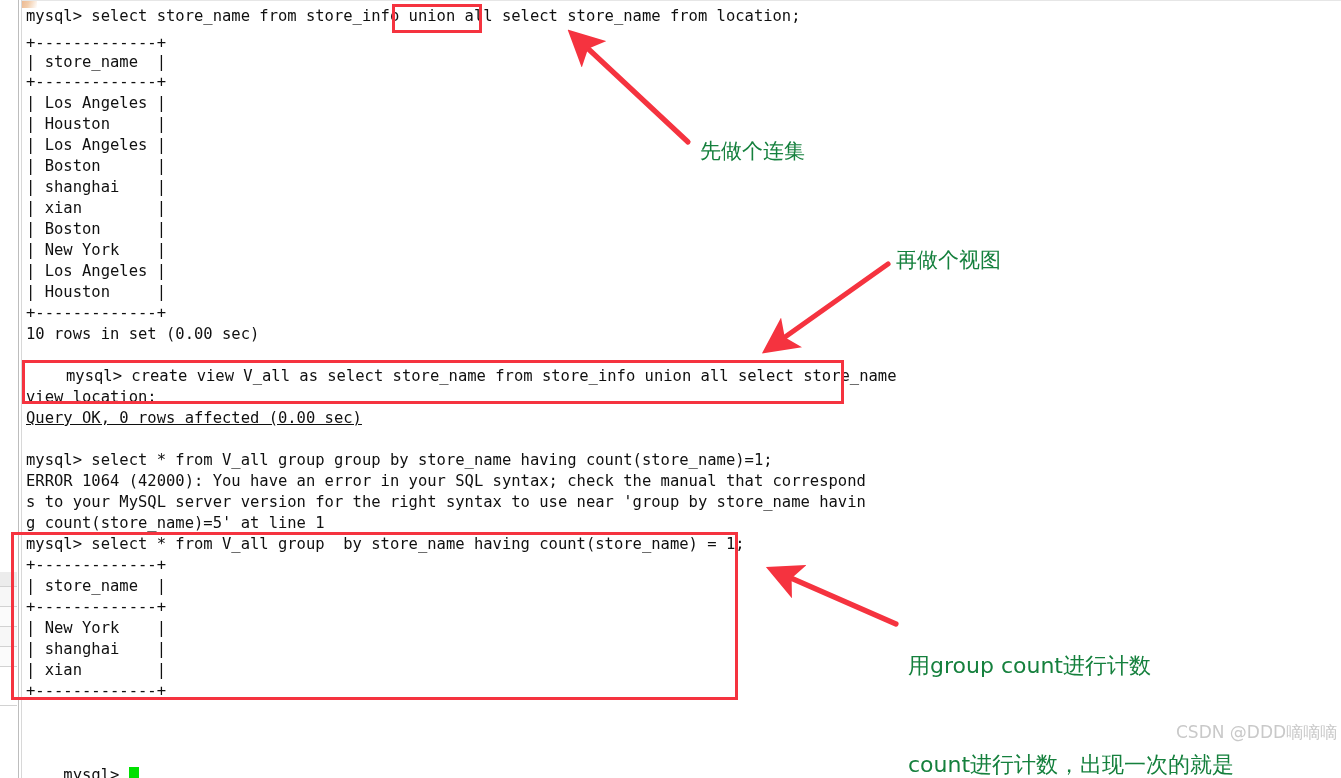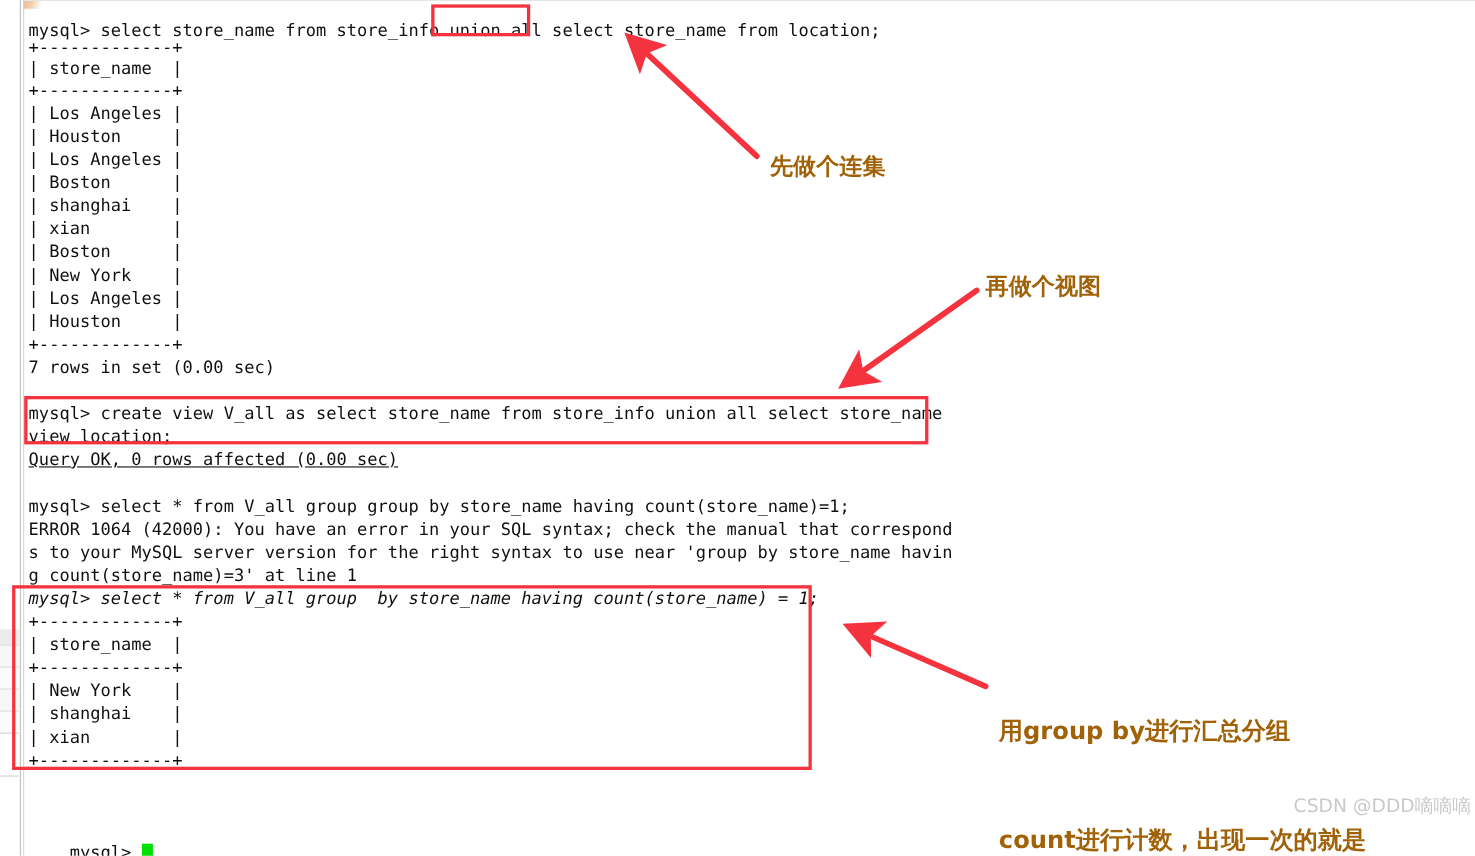--- a/index.html
+++ b/index.html
@@ -101,26 +101,26 @@
   
   .arrow-svg {
     position: absolute;
     overflow: visible;
     pointer-events: none;
   }
 
   
   .annot {
     position: absolute;
-    color: #a16207;
+    color: #15803d;
     font-family: "DejaVu Sans", "Liberation Sans", sans-serif;
     font-size: 21px;
     line-height: 30px;
     white-space: pre;
-    font-weight: 700;
+    font-weight: 400;
   }
   #annot-1 { left: 700px; top: 136px; }
   #annot-2 { left: 896px; top: 245px; }
   #annot-3 { left: 908px; top: 583px; font-size: 22px; line-height: 33px; }
 
   
   #watermark {
     position: absolute;
     left: 1176px; top: 721px;
     color: #c9c9c9;
@@ -145,44 +145,44 @@
   <div class="bg-rule" style="top:666px;"></div>
   <div class="bg-rule" style="top:705px;"></div>
 </div>
 <div id="bg-strip-border"></div>
 <div id="bg-corner-artifact"></div>
 <div id="console-left-edge"></div>
 <div id="console-top-sliver"></div>
 
 <div id="terminal">
 
-  <div class="line" style="top:6px;margin-top:12px;">mysql&gt; select store_name from store_info union all select store_name from location;</div>
+  <div class="line" style="top:6px;">mysql&gt; select store_name from store_info union all select store_name from location;</div>
   <div class="line" style="top:33px;">+-------------+</div>
   <div class="line" style="top:52px;">| store_name  |</div>
   <div class="line" style="top:72px;">+-------------+</div>
   <div class="line" style="top:93px;">| Los Angeles |</div>
   <div class="line" style="top:114px;">| Houston     |</div>
   <div class="line" style="top:135px;">| Los Angeles |</div>
   <div class="line" style="top:156px;">| Boston      |</div>
   <div class="line" style="top:177px;">| shanghai    |</div>
   <div class="line" style="top:198px;">| xian        |</div>
   <div class="line" style="top:219px;">| Boston      |</div>
   <div class="line" style="top:240px;">| New York    |</div>
   <div class="line" style="top:261px;">| Los Angeles |</div>
   <div class="line" style="top:282px;">| Houston     |</div>
   <div class="line" style="top:303px;">+-------------+</div>
-  <div class="line" style="top:324px;">7 rows in set (0.00 sec)</div>
-  <div class="line" style="top:366px;">mysql&gt; create view V_all as select store_name from store_info union all select store_name</div>
+  <div class="line" style="top:324px;">10 rows in set (0.00 sec)</div>
+  <div class="line" style="top:366px;padding-left:40px;">mysql&gt; create view V_all as select store_name from store_info union all select store_name</div>
   <div class="line" style="top:387px;">view location;</div>
   <div class="line" style="top:408px;text-decoration:underline;">Query OK, 0 rows affected (0.00 sec)</div>
   <div class="line" style="top:450px;">mysql&gt; select * from V_all group group by store_name having count(store_name)=1;</div>
   <div class="line" style="top:471px;">ERROR 1064 (42000): You have an error in your SQL syntax; check the manual that correspond</div>
   <div class="line" style="top:492px;">s to your MySQL server version for the right syntax to use near 'group by store_name havin</div>
-  <div class="line" style="top:513px;">g count(store_name)=3' at line 1</div>
-  <div class="line" style="top:534px;font-style:italic;">mysql&gt; select * from V_all group  by store_name having count(store_name) = 1;</div>
+  <div class="line" style="top:513px;">g count(store_name)=5' at line 1</div>
+  <div class="line" style="top:534px;">mysql&gt; select * from V_all group  by store_name having count(store_name) = 1;</div>
   <div class="line" style="top:555px;">+-------------+</div>
   <div class="line" style="top:576px;">| store_name  |</div>
   <div class="line" style="top:597px;">+-------------+</div>
   <div class="line" style="top:618px;">| New York    |</div>
   <div class="line" style="top:639px;">| shanghai    |</div>
   <div class="line" style="top:660px;">| xian        |</div>
   <div class="line" style="top:681px;">+-------------+</div>
 
   <div class="line" style="top:744px;">
     <span>mysql&gt; </span><span class="cursor-block"></span>
@@ -216,18 +216,18 @@
     <marker id="ah3" markerWidth="7" markerHeight="7" refX="3.2" refY="3.5" orient="auto">
       <path d="M0,0 L7,3.5 L0,7 L1.6,3.5 Z" fill="#f5333f"></path>
     </marker>
   </defs>
   <path d="M130,64 L18,15" stroke="#f5333f" stroke-width="5.2" stroke-linecap="round" marker-end="url(#ah3)"></path>
 </svg>
 
 <div class="annot" id="annot-1">先做个连集</div>
 <div class="annot" id="annot-2">再做个视图</div>
 <div class="annot" id="annot-3">
-  <div>用group by进行汇总分组</div>
+  <div>用group count进行计数</div>
   <div>count进行计数，出现一次的就是</div>
   
 </div>
 
 <div id="watermark">CSDN @DDD嘀嘀嘀</div>
 
 </body></html>

